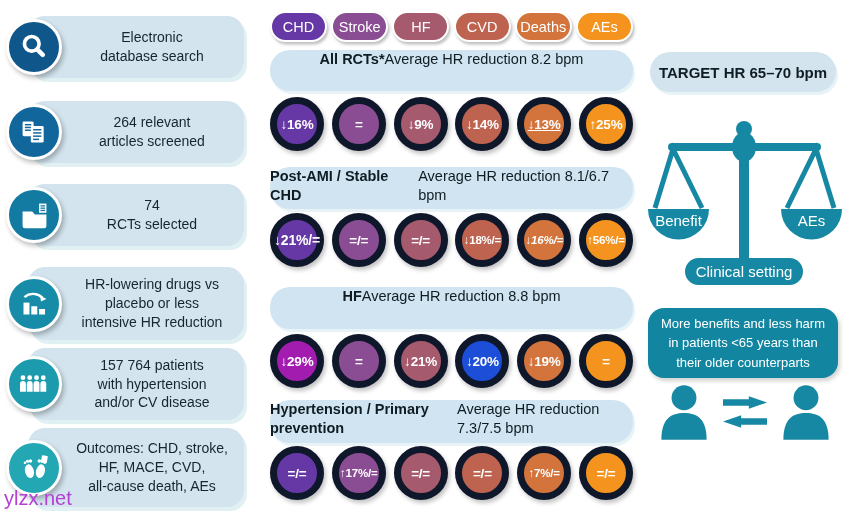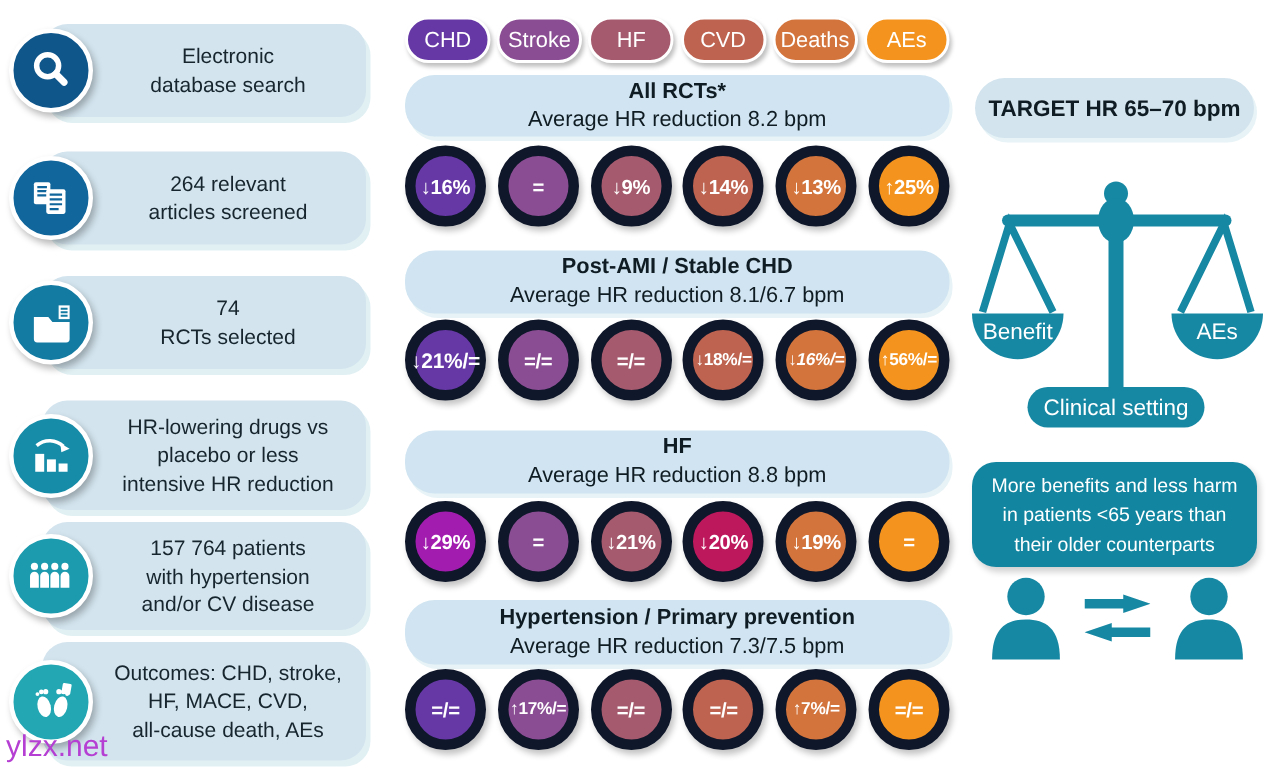--- a/index.html
+++ b/index.html
@@ -14,22 +14,22 @@
   .licon{position:absolute;left:0;top:50%;transform:translateY(-50%);width:56px;height:56px;
          border-radius:50%;border:3px solid #fff;box-sizing:border-box;
          box-shadow:2px 3px 5px rgba(0,0,0,.28);display:flex;align-items:center;justify-content:center;}
   .licon svg{width:33px;height:33px;display:block;}
   
   .pillrow{position:absolute;left:270px;top:11px;width:363px;display:flex;justify-content:space-between;}
   .pill{width:57px;height:31px;border-radius:16px;border:2.5px solid #fff;box-sizing:border-box;
         box-shadow:1.5px 2.5px 3px rgba(0,0,0,.25);color:#fff;display:flex;align-items:center;
         justify-content:center;font-size:14.5px;}
   .shead{position:absolute;left:270px;width:363px;background:var(--light-blue-mid,#d0e5f1);
-         border-radius:20px;display:flex;flex-direction:column;justify-content:center;
-         text-align:center;color:#101c23;box-shadow:2px 3px 0 rgba(23,136,163,.10);}
+         border-radius:20px;display:flex;flex-direction:row;justify-content:center;
+         text-align:left;color:#101c23;box-shadow:2px 3px 0 rgba(23,136,163,.10);}
   .shead .t{font-weight:700;font-size:14.5px;line-height:1.3;}
   .shead .s{font-size:14.5px;line-height:1.3;}
   .crow{position:absolute;left:270px;width:363px;display:flex;justify-content:space-between;}
   .circ{width:54px;height:54px;border-radius:50%;border:7px solid #0f172a;box-sizing:border-box;
         box-shadow:2px 3px 4px rgba(0,0,0,.24);color:#fff;display:flex;align-items:center;
         justify-content:center;font-size:13.5px;font-weight:600;letter-spacing:-0.2px;}
   
   .target{position:absolute;left:650px;top:52px;width:186px;height:40px;
           background:var(--light-blue,#d3e4ee);border-radius:20px;display:flex;align-items:center;
           justify-content:center;font-size:15px;font-weight:600;color:#101c23;
@@ -166,21 +166,21 @@
 
   <div class="shead" style="top:50px;height:41px">
     <div class="t">All RCTs*</div>
     <div class="s">Average HR reduction 8.2 bpm</div>
   </div>
   <div class="crow" style="top:97px">
     <div class="circ" style="background: rgb(101, 56, 165);">↓16%</div>
     <div class="circ" style="background: rgb(138, 77, 147);">=</div>
     <div class="circ" style="background: rgb(165, 90, 109);">↓9%</div>
     <div class="circ" style="background: rgb(189, 99, 79);">↓14%</div>
-    <div class="circ" style="background: rgb(210, 116, 60);">↓13%</div>
+    <div class="circ" style="background: rgb(210, 116, 60); text-decoration: underline;">↓13%</div>
     <div class="circ" style="background: rgb(244, 148, 30);">↑25%</div>
   </div>
 
   <div class="shead" style="top:167px;height:42px">
     <div class="t">Post-AMI / Stable CHD</div>
     <div class="s">Average HR reduction 8.1/6.7 bpm</div>
   </div>
   <div class="crow" style="top:213px">
     <div class="circ" style="background: rgb(101, 56, 165); font-size: 14px;">↓21%/=</div>
     <div class="circ" style="background: rgb(138, 77, 147);">=/=</div>
@@ -191,21 +191,21 @@
   </div>
 
   <div class="shead" style="top:287px;height:42px">
     <div class="t">HF</div>
     <div class="s">Average HR reduction 8.8 bpm</div>
   </div>
   <div class="crow" style="top:334px">
     <div class="circ" style="background: #a21caf;">↓29%</div>
     <div class="circ" style="background: rgb(138, 77, 147);">=</div>
     <div class="circ" style="background: rgb(165, 90, 109);">↓21%</div>
-    <div class="circ" style="background: #be185d;">↓20%</div>
+    <div class="circ" style="background: #1d4ed8;">↓20%</div>
     <div class="circ" style="background: rgb(210, 116, 60);">↓19%</div>
     <div class="circ" style="background: rgb(244, 148, 30);">=</div>
   </div>
 
   <div class="shead" style="top:400px;height:43px">
     <div class="t">Hypertension / Primary prevention</div>
     <div class="s">Average HR reduction 7.3/7.5 bpm</div>
   </div>
   <div class="crow" style="top:446px">
     <div class="circ" style="background: rgb(101, 56, 165);">=/=</div>

